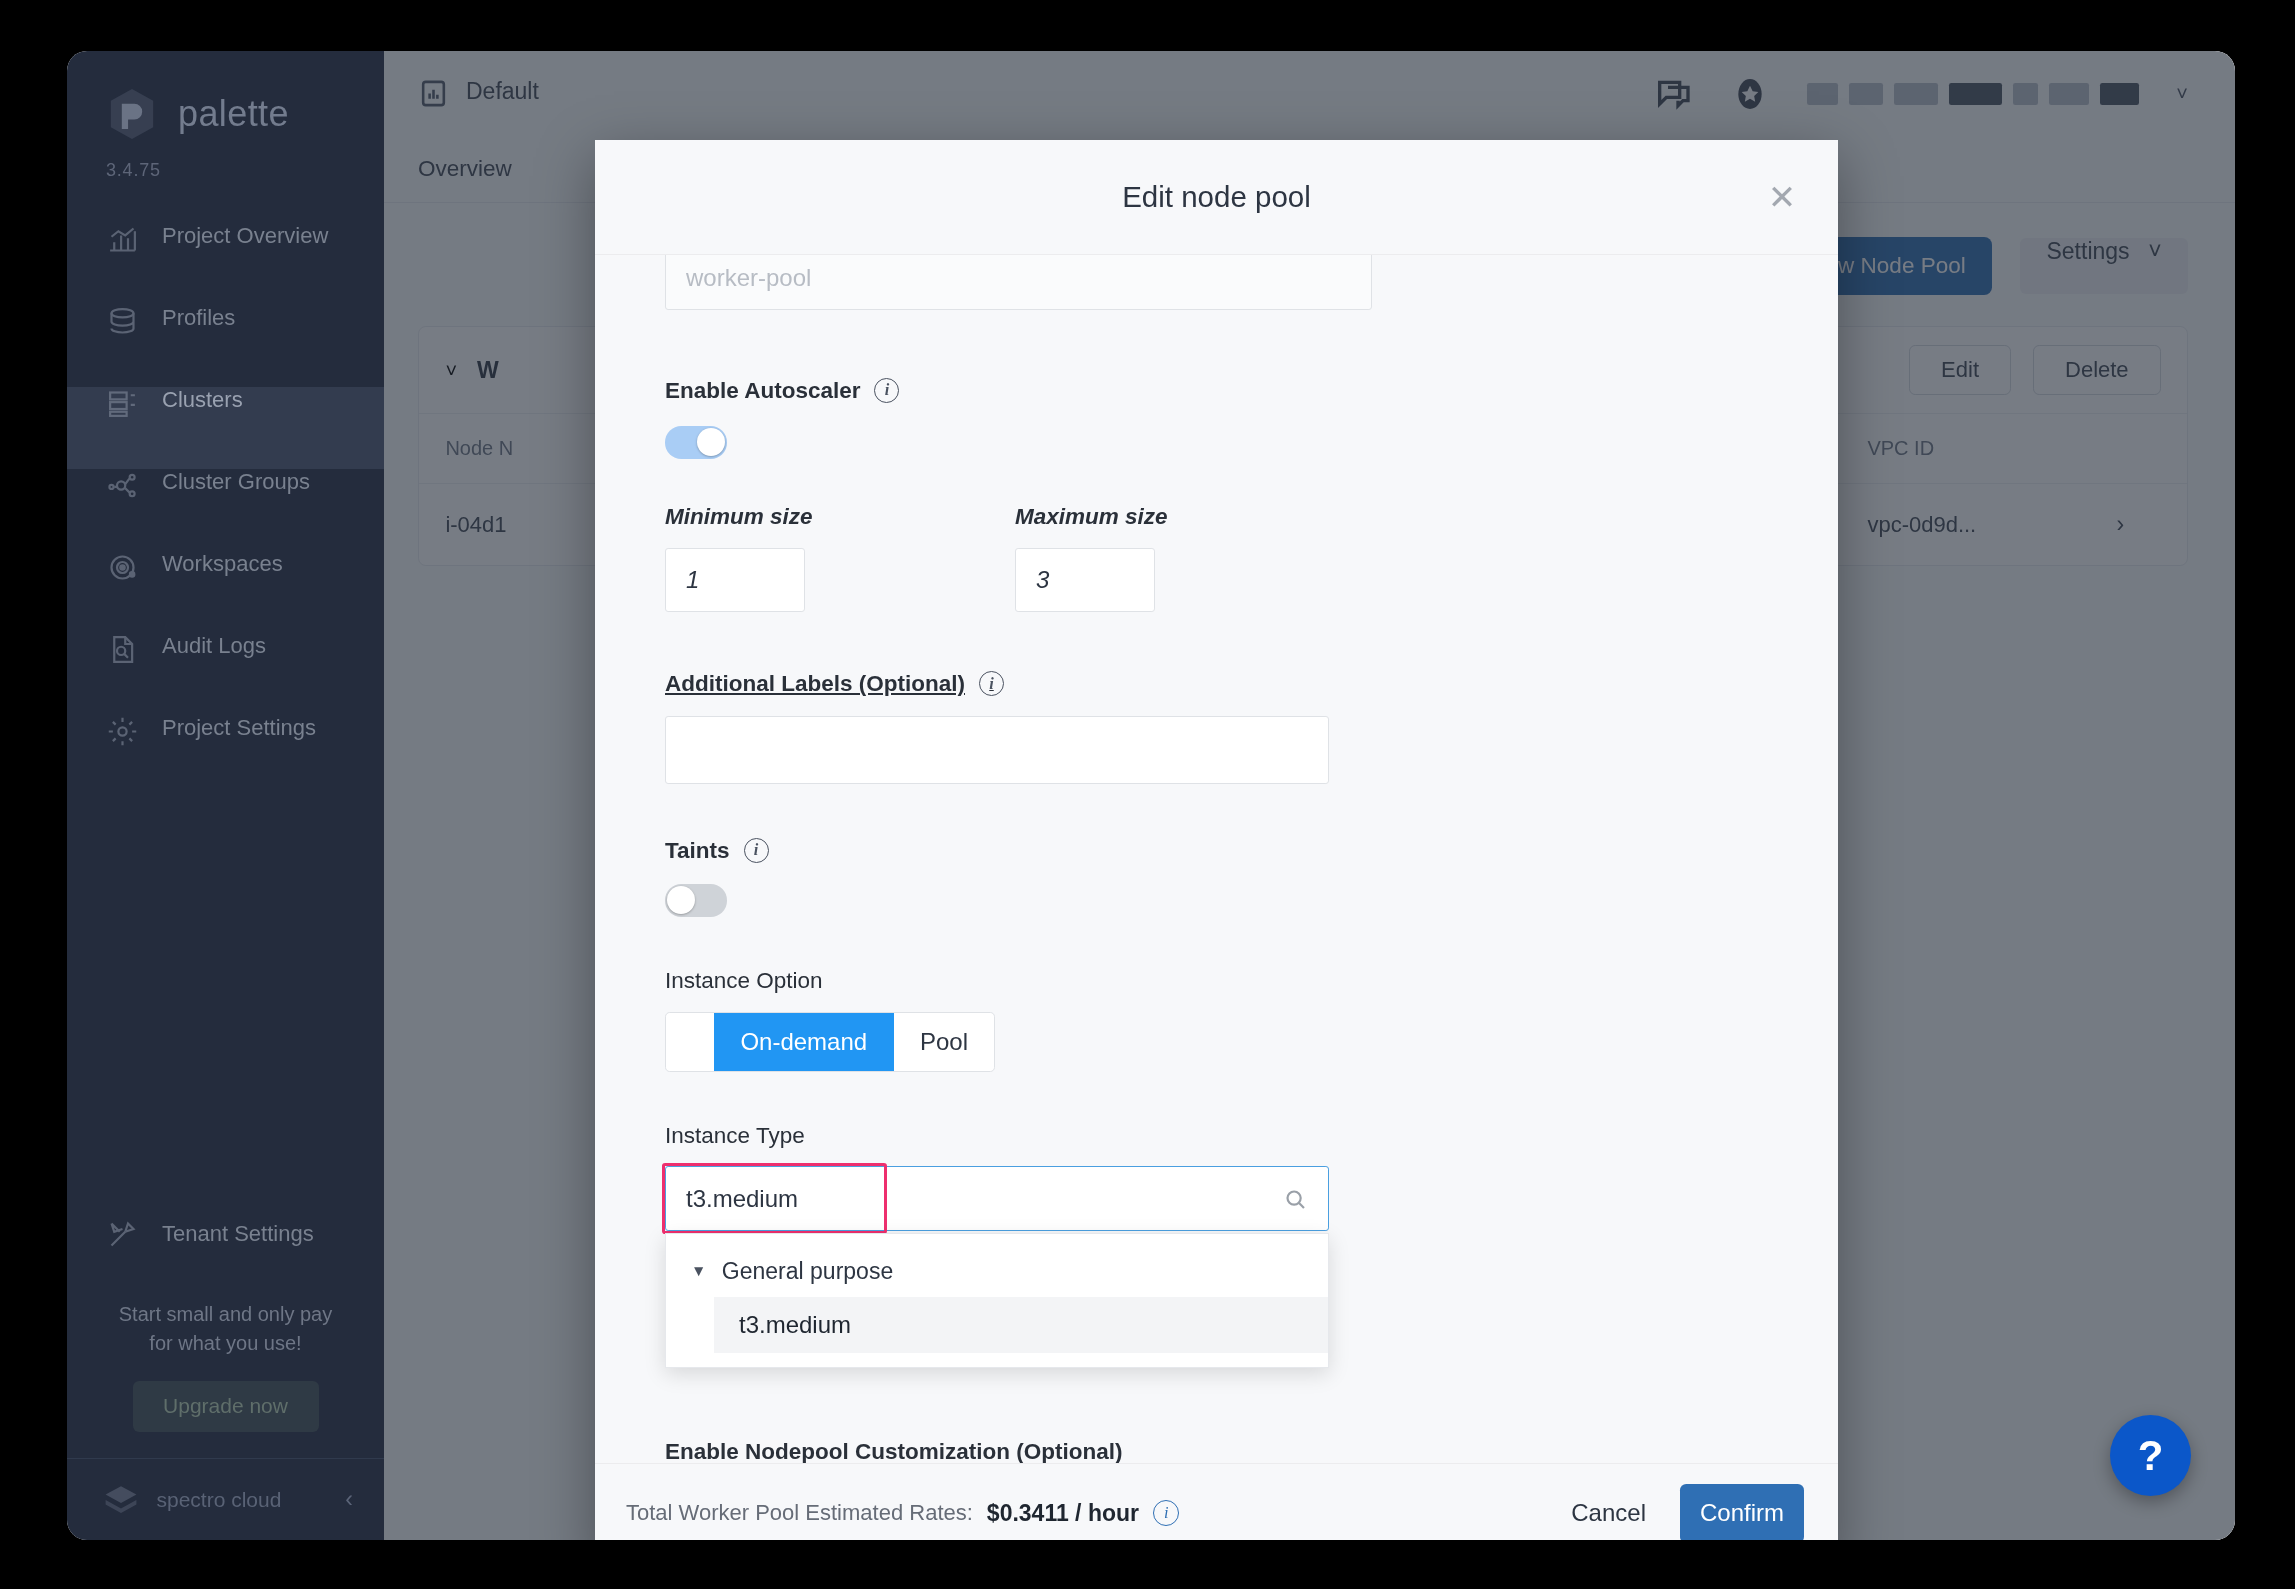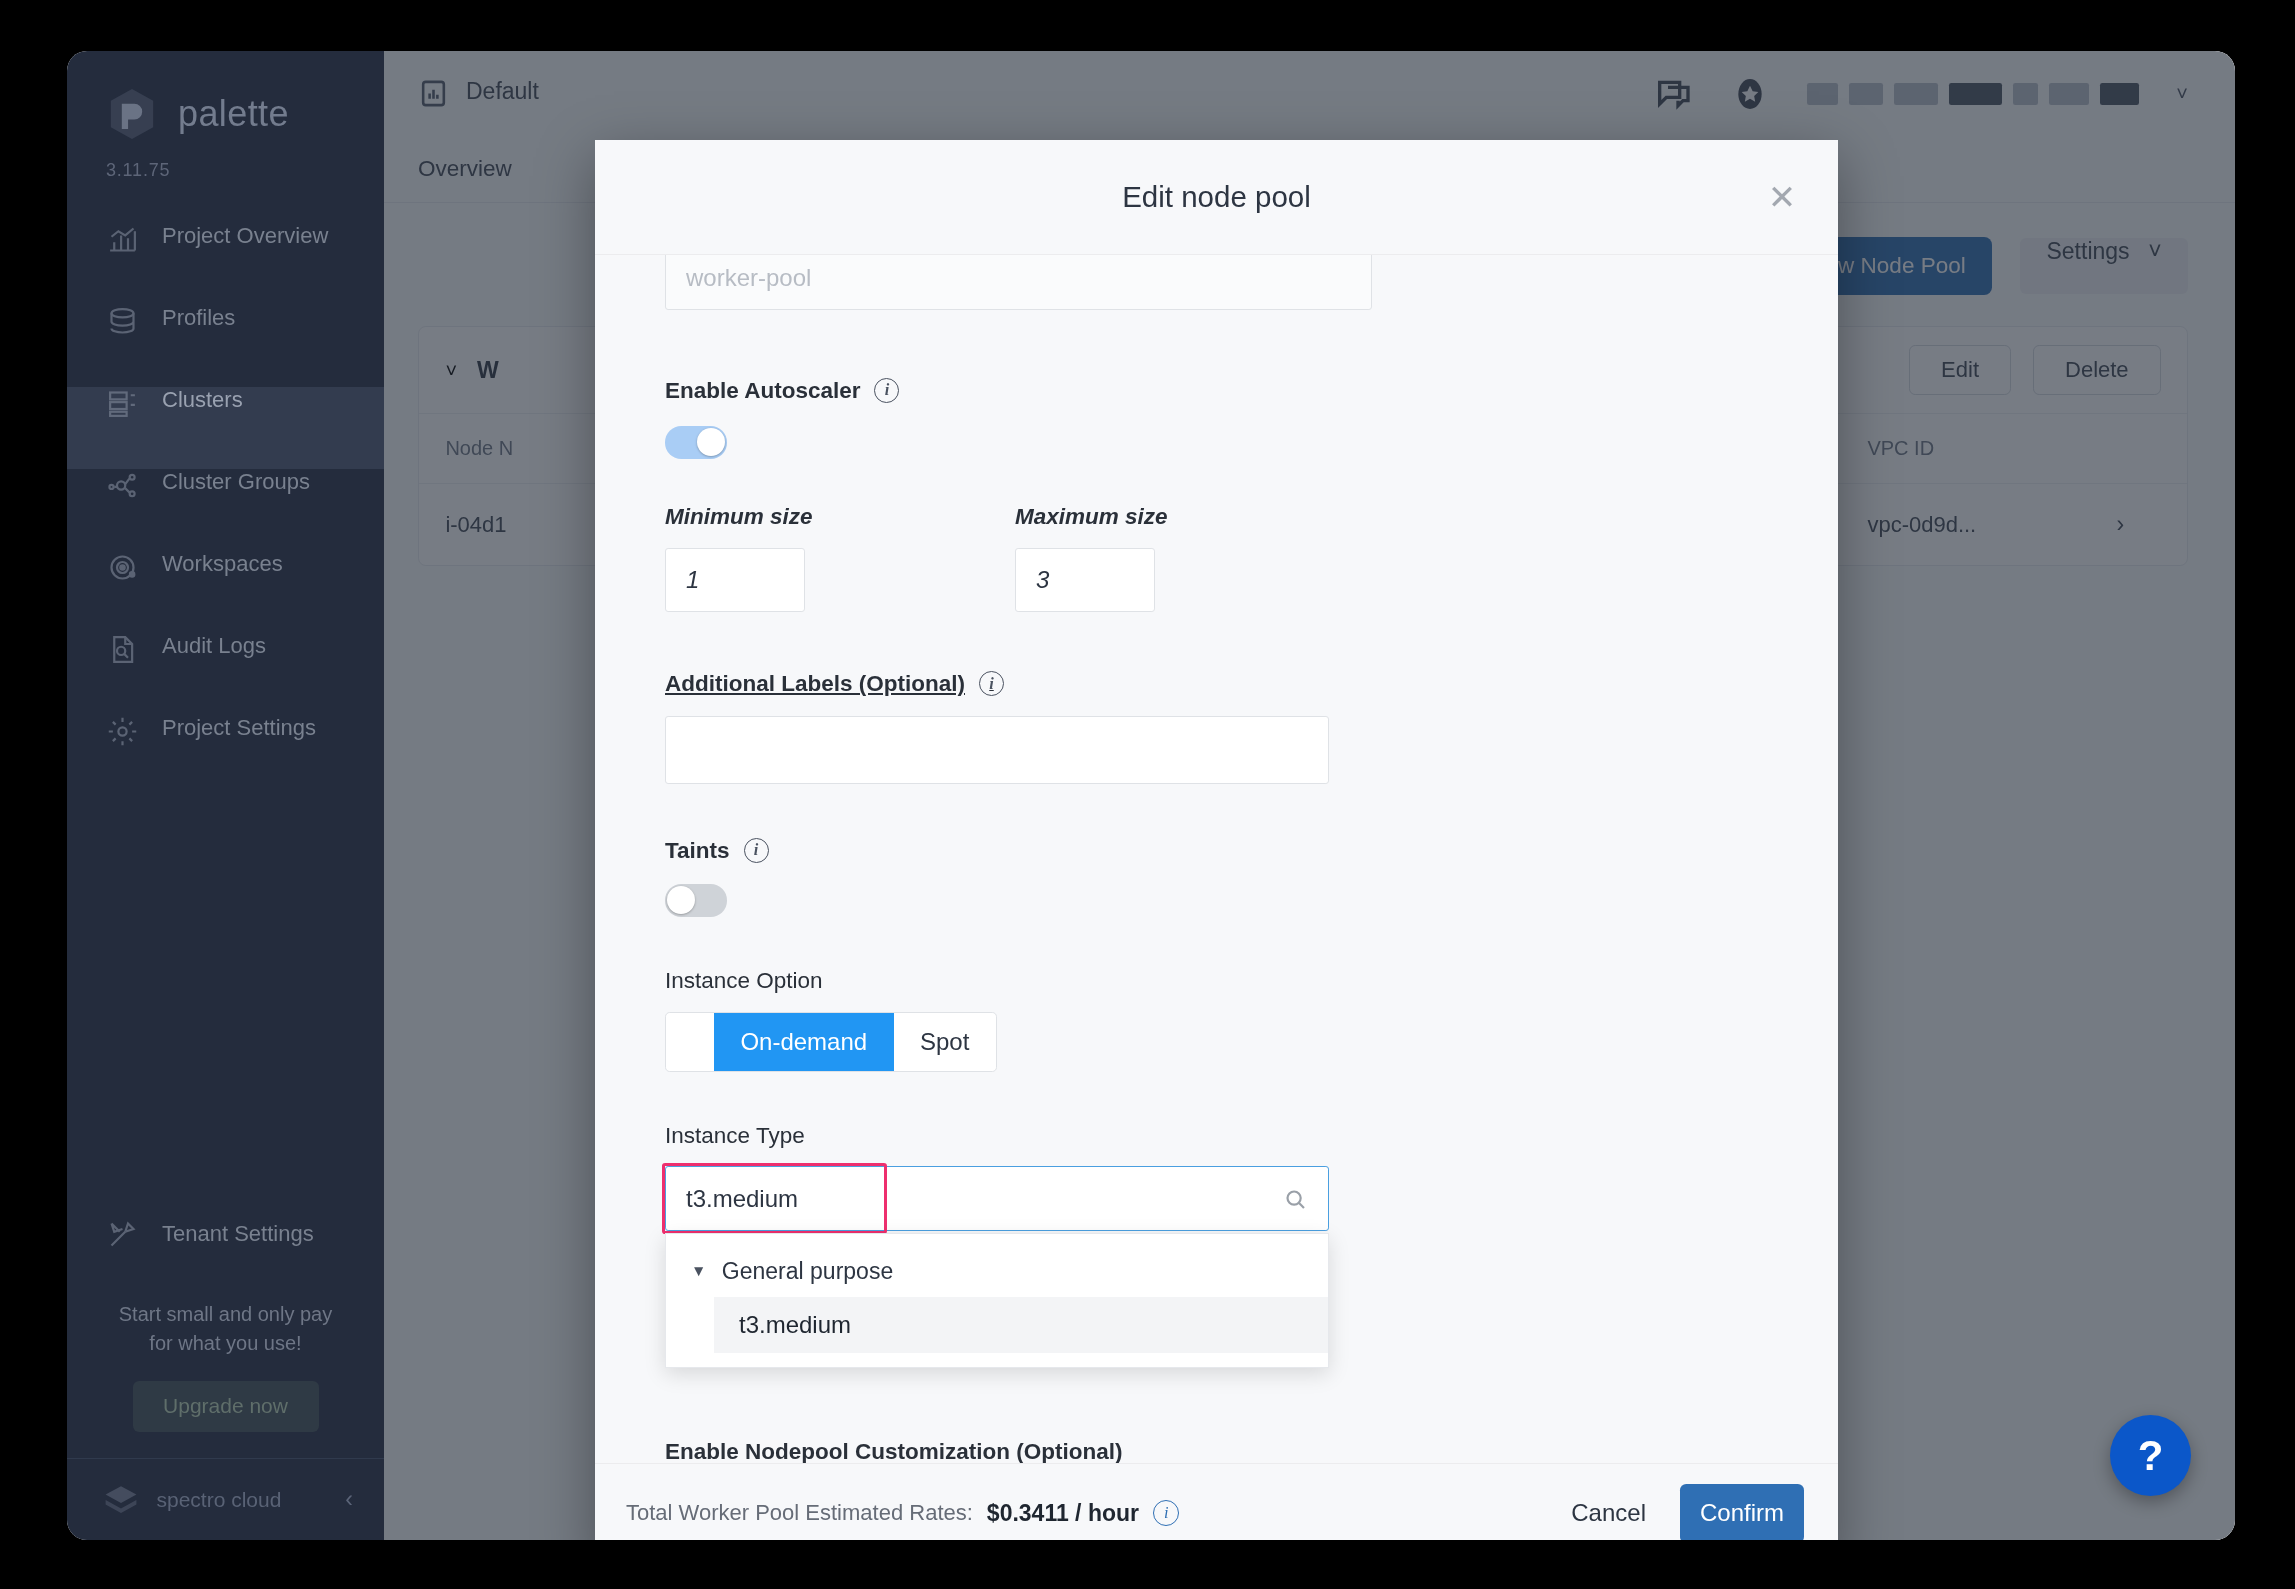--- a/index.html
+++ b/index.html
@@ -220,21 +220,21 @@
       <span class="logo-mark">
         <svg viewBox="0 0 74 74">
             <g fill="#5c6578">
               <path d="M37 5 64 20v34L37 69 10 54V20z" opacity=".35"></path>
               <path d="M24 24h16a10 10 0 0 1 0 20h-8v12h-8z" fill="#6a7385"></path>
             </g>
           </svg>
       </span>
       <span class="logo-text">palette</span>
     </div>
-    <div class="version">3.11.75</div>
+    <div class="version">3.4.75</div>
 
     <div class="nav">
       <div class="nav-item">
         <span class="nav-ico">
             <svg viewBox="0 0 24 24">
               <path d="M3 20h18M6 20v-6M11 20V9M16 20v-9M21 20V6M4 10l5-4 5 3 6-5"></path>
             </svg>
           </span>
         <span>Project Overview</span>
       </div>
@@ -463,21 +463,21 @@
           <span class="ico-i">i</span>
         </div>
         <div class="toggle off" style="margin-top:20px;">
             <span class="knob"></span>
           </div>
 
         
         <div class="fld-label" style="margin-top:51px;font-weight:400;">Instance Option</div>
         <div class="seg" style="margin-top:18.6px;padding-left:48px;">
           <span class="seg-btn sel">On-demand</span>
-          <span class="seg-btn">Spot</span>
+          <span class="seg-btn">Pool</span>
         </div>
 
         
         <div class="fld-label" style="margin-top:51px;font-weight:400;">Instance Type</div>
         <div style="position:relative;width:664px;margin-top:17px;">
           <div class="combo">
             <span>t3.medium</span>
             <span class="srch">
                 <svg viewBox="0 0 24 24">
                   <circle cx="11" cy="11" r="6"></circle>

